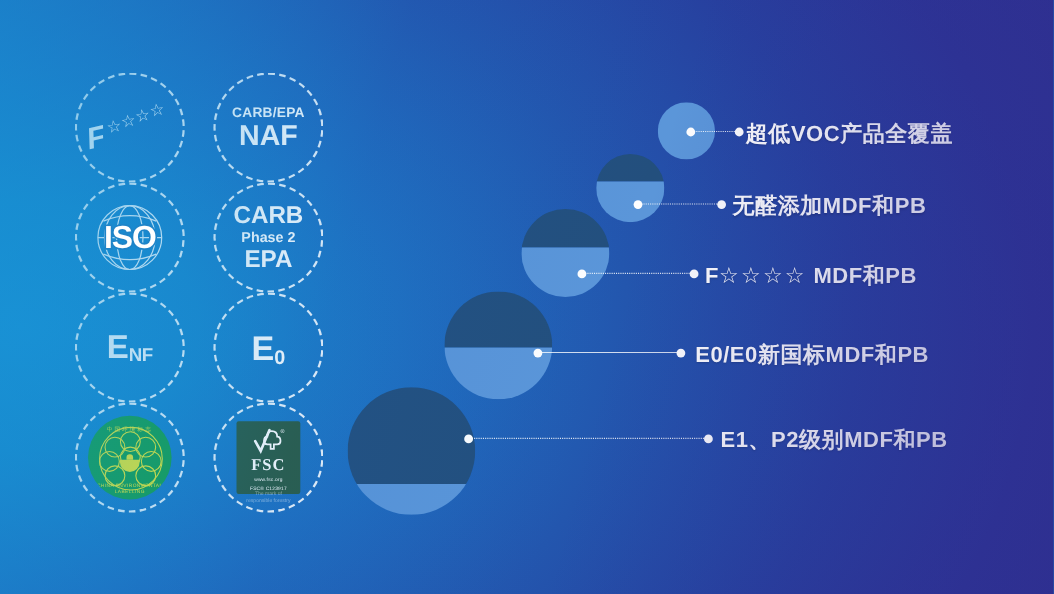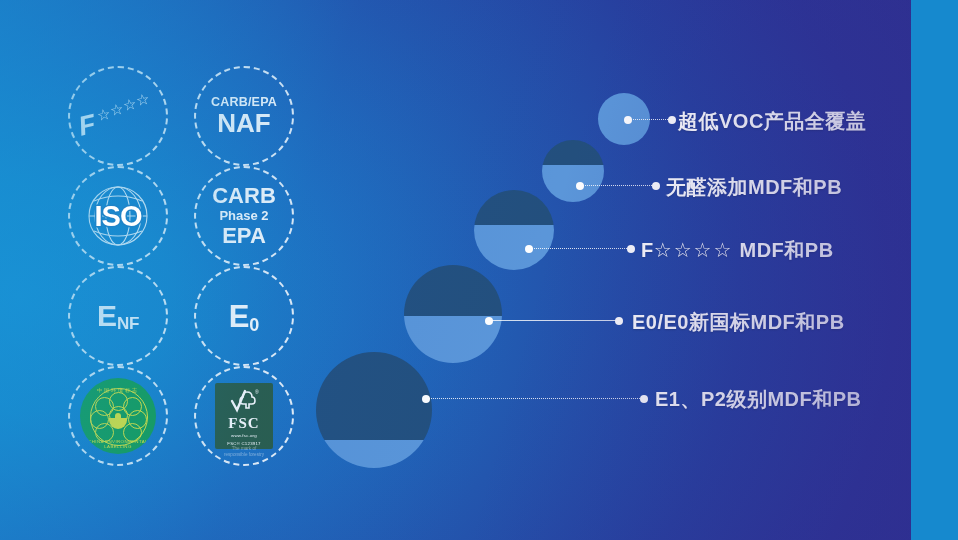--- a/index.html
+++ b/index.html
@@ -2,24 +2,23 @@
 <html><head>
 <meta charset="utf-8">
 <style>
   html,body{margin:0;padding:0;}
   body{
     width:958px;height:540px;overflow:hidden;
     font-family:"Liberation Sans","DejaVu Sans",sans-serif;
     background:#1689ce;
   }
   #stage{
-    position:relative;width:880px;height:540px;overflow:hidden;
+    position:relative;width:958px;height:540px;overflow:hidden;
     background:
       radial-gradient(120% 150% at 2% 55%, #1b8fd3 0%, #1a87cc 14%, #1f6fc0 30%, #2356ae 48%, #27409f 66%, #2c3496 80%, #302f8e 100%);
-    padding-left: 31px;
   }
   #stage::after{
     content:"";position:absolute;inset:0;
     background:linear-gradient(105deg, rgba(22,150,215,.55) 0%, rgba(25,110,200,.10) 34%, rgba(45,45,150,0) 58%, rgba(48,44,142,.45) 100%);
     pointer-events:none;
   }
 
   
   .badges{position:absolute;left:62px;top:66px;width:240px;height:400px;}
   .badge{

